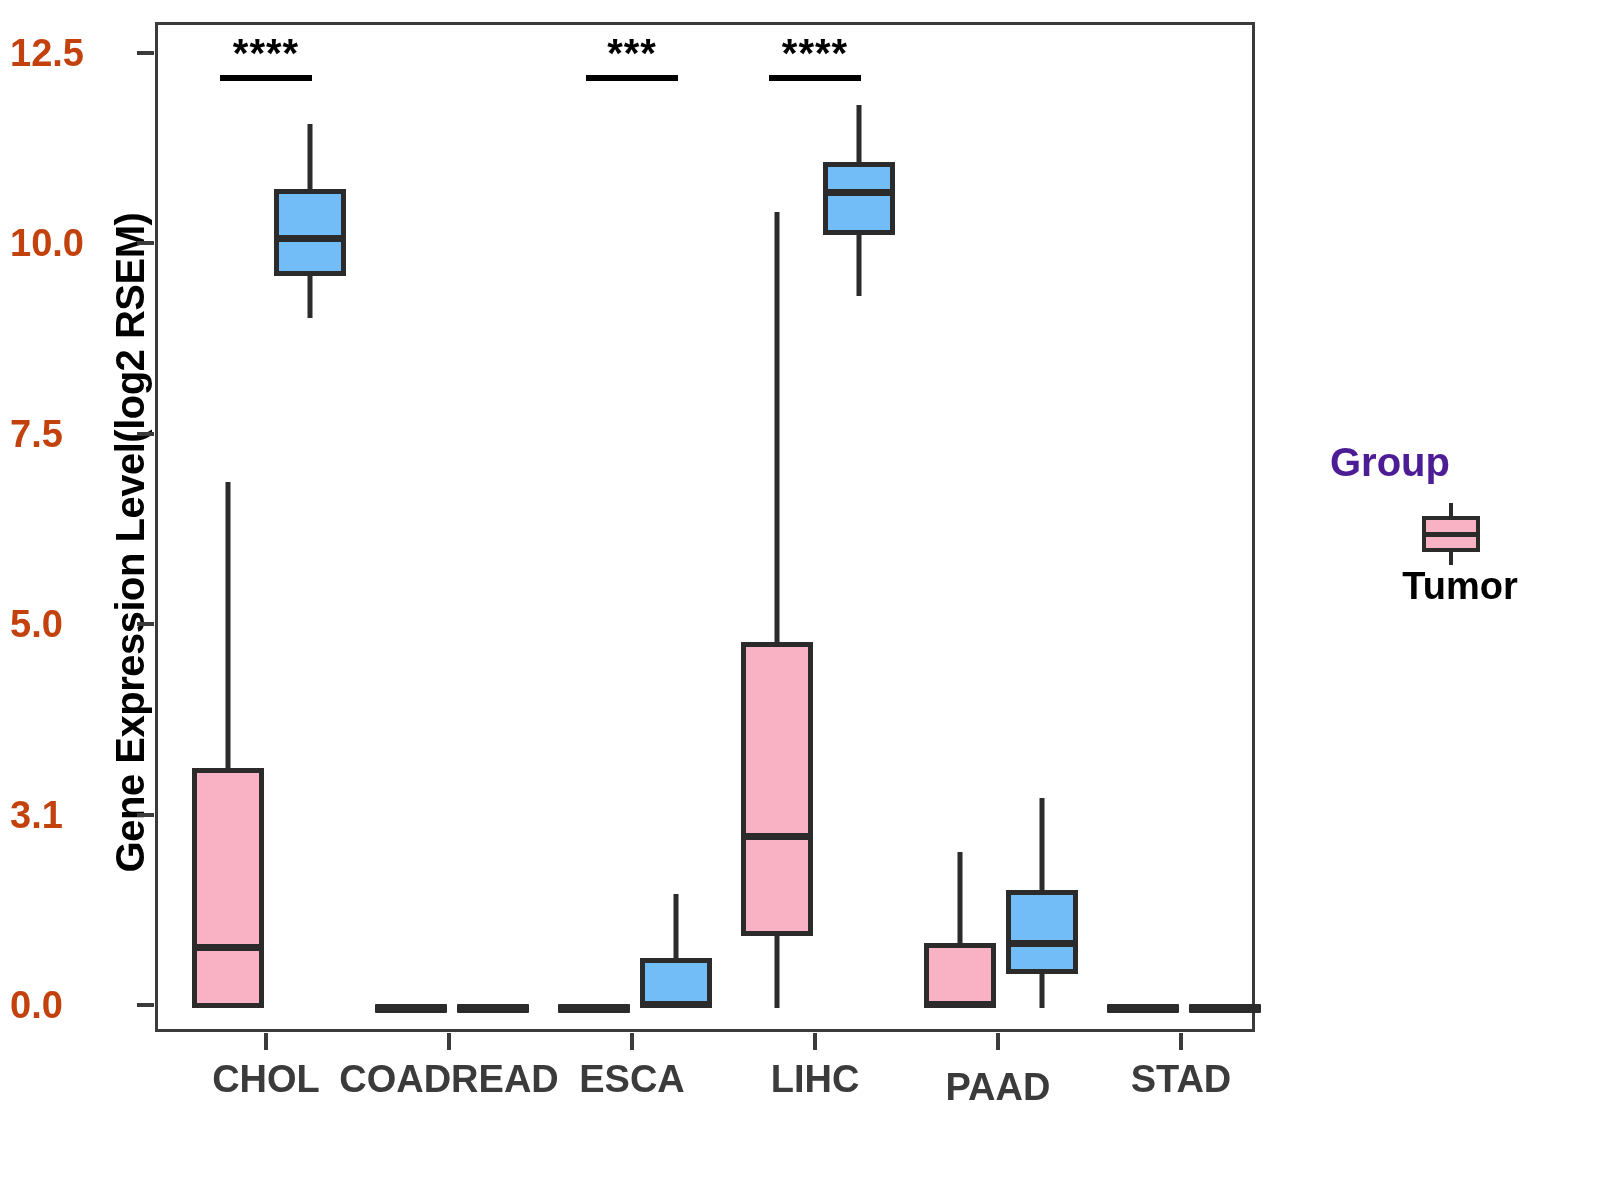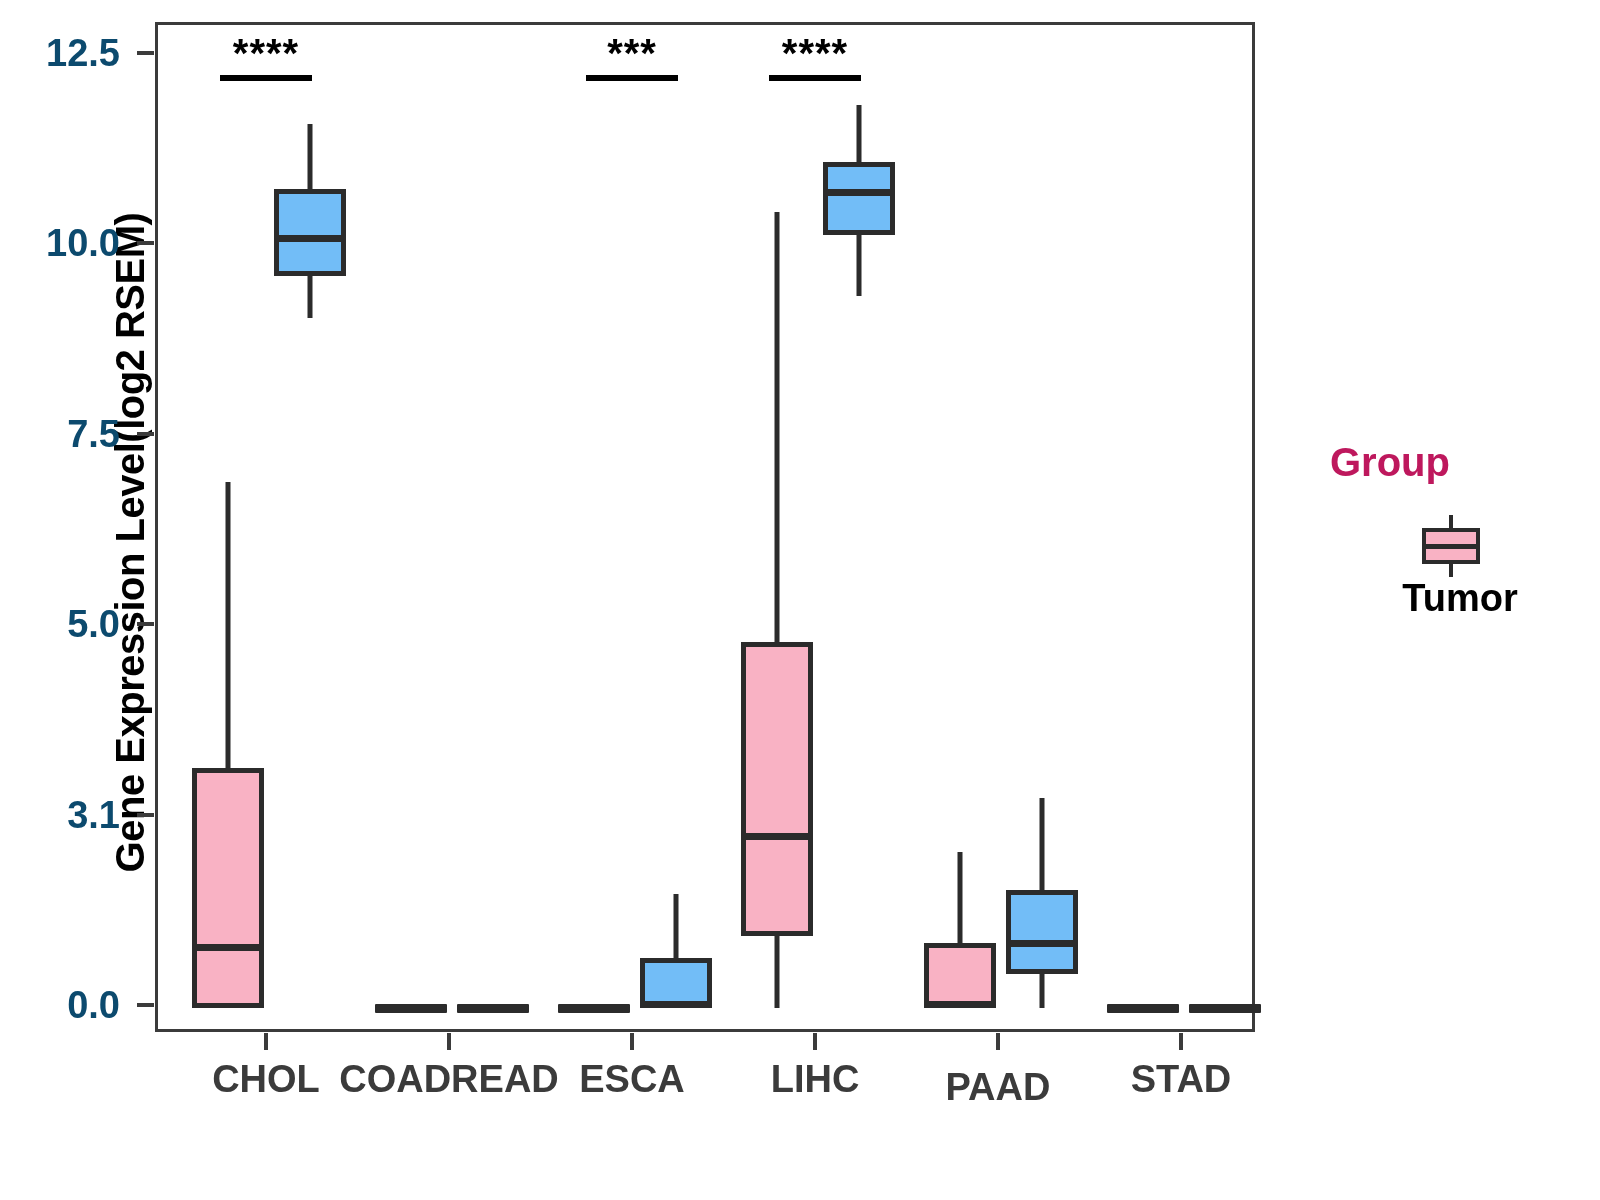--- a/index.html
+++ b/index.html
@@ -31,25 +31,25 @@
     position:absolute;
     left:155px; top:22px;
     width:1100px; height:1010px;
     border:3px solid #3b3b3b;
     background:#ffffff;
     box-sizing:border-box;
   }
   #plotarea{position:absolute;inset:0;}
   .ytick-label{
     position:absolute;
-    text-align:right;
+    text-align:left;
     width:110px;
     font-size:38px;
     font-weight:bold;
-    color:#0c4a6e;
+    color:#c2410c;
     transform:translateY(-50%);
   }
   .ytick-mark{
     position:absolute;
     left:137px;
     width:17px;height:4px;
     background:#3b3b3b;
     transform:translateY(-50%);
   }
 
@@ -117,22 +117,22 @@
   
   #legend{
     position:absolute;
     left:1330px;
     top:440px;
     width:260px;
   }
   #legend-title{
     font-size:40px;
     font-weight:bold;
-    color:#be185d;
-    margin:0 0 30px 0;
+    color:#4c1d95;
+    margin:0 0 18px 0;
   }
   .legend-row{
     display:flex;
     align-items:center;
     height:74px;
     flex-direction:column;
   }
   .legend-key{
     position:relative;
     width:62px;height:62px;

